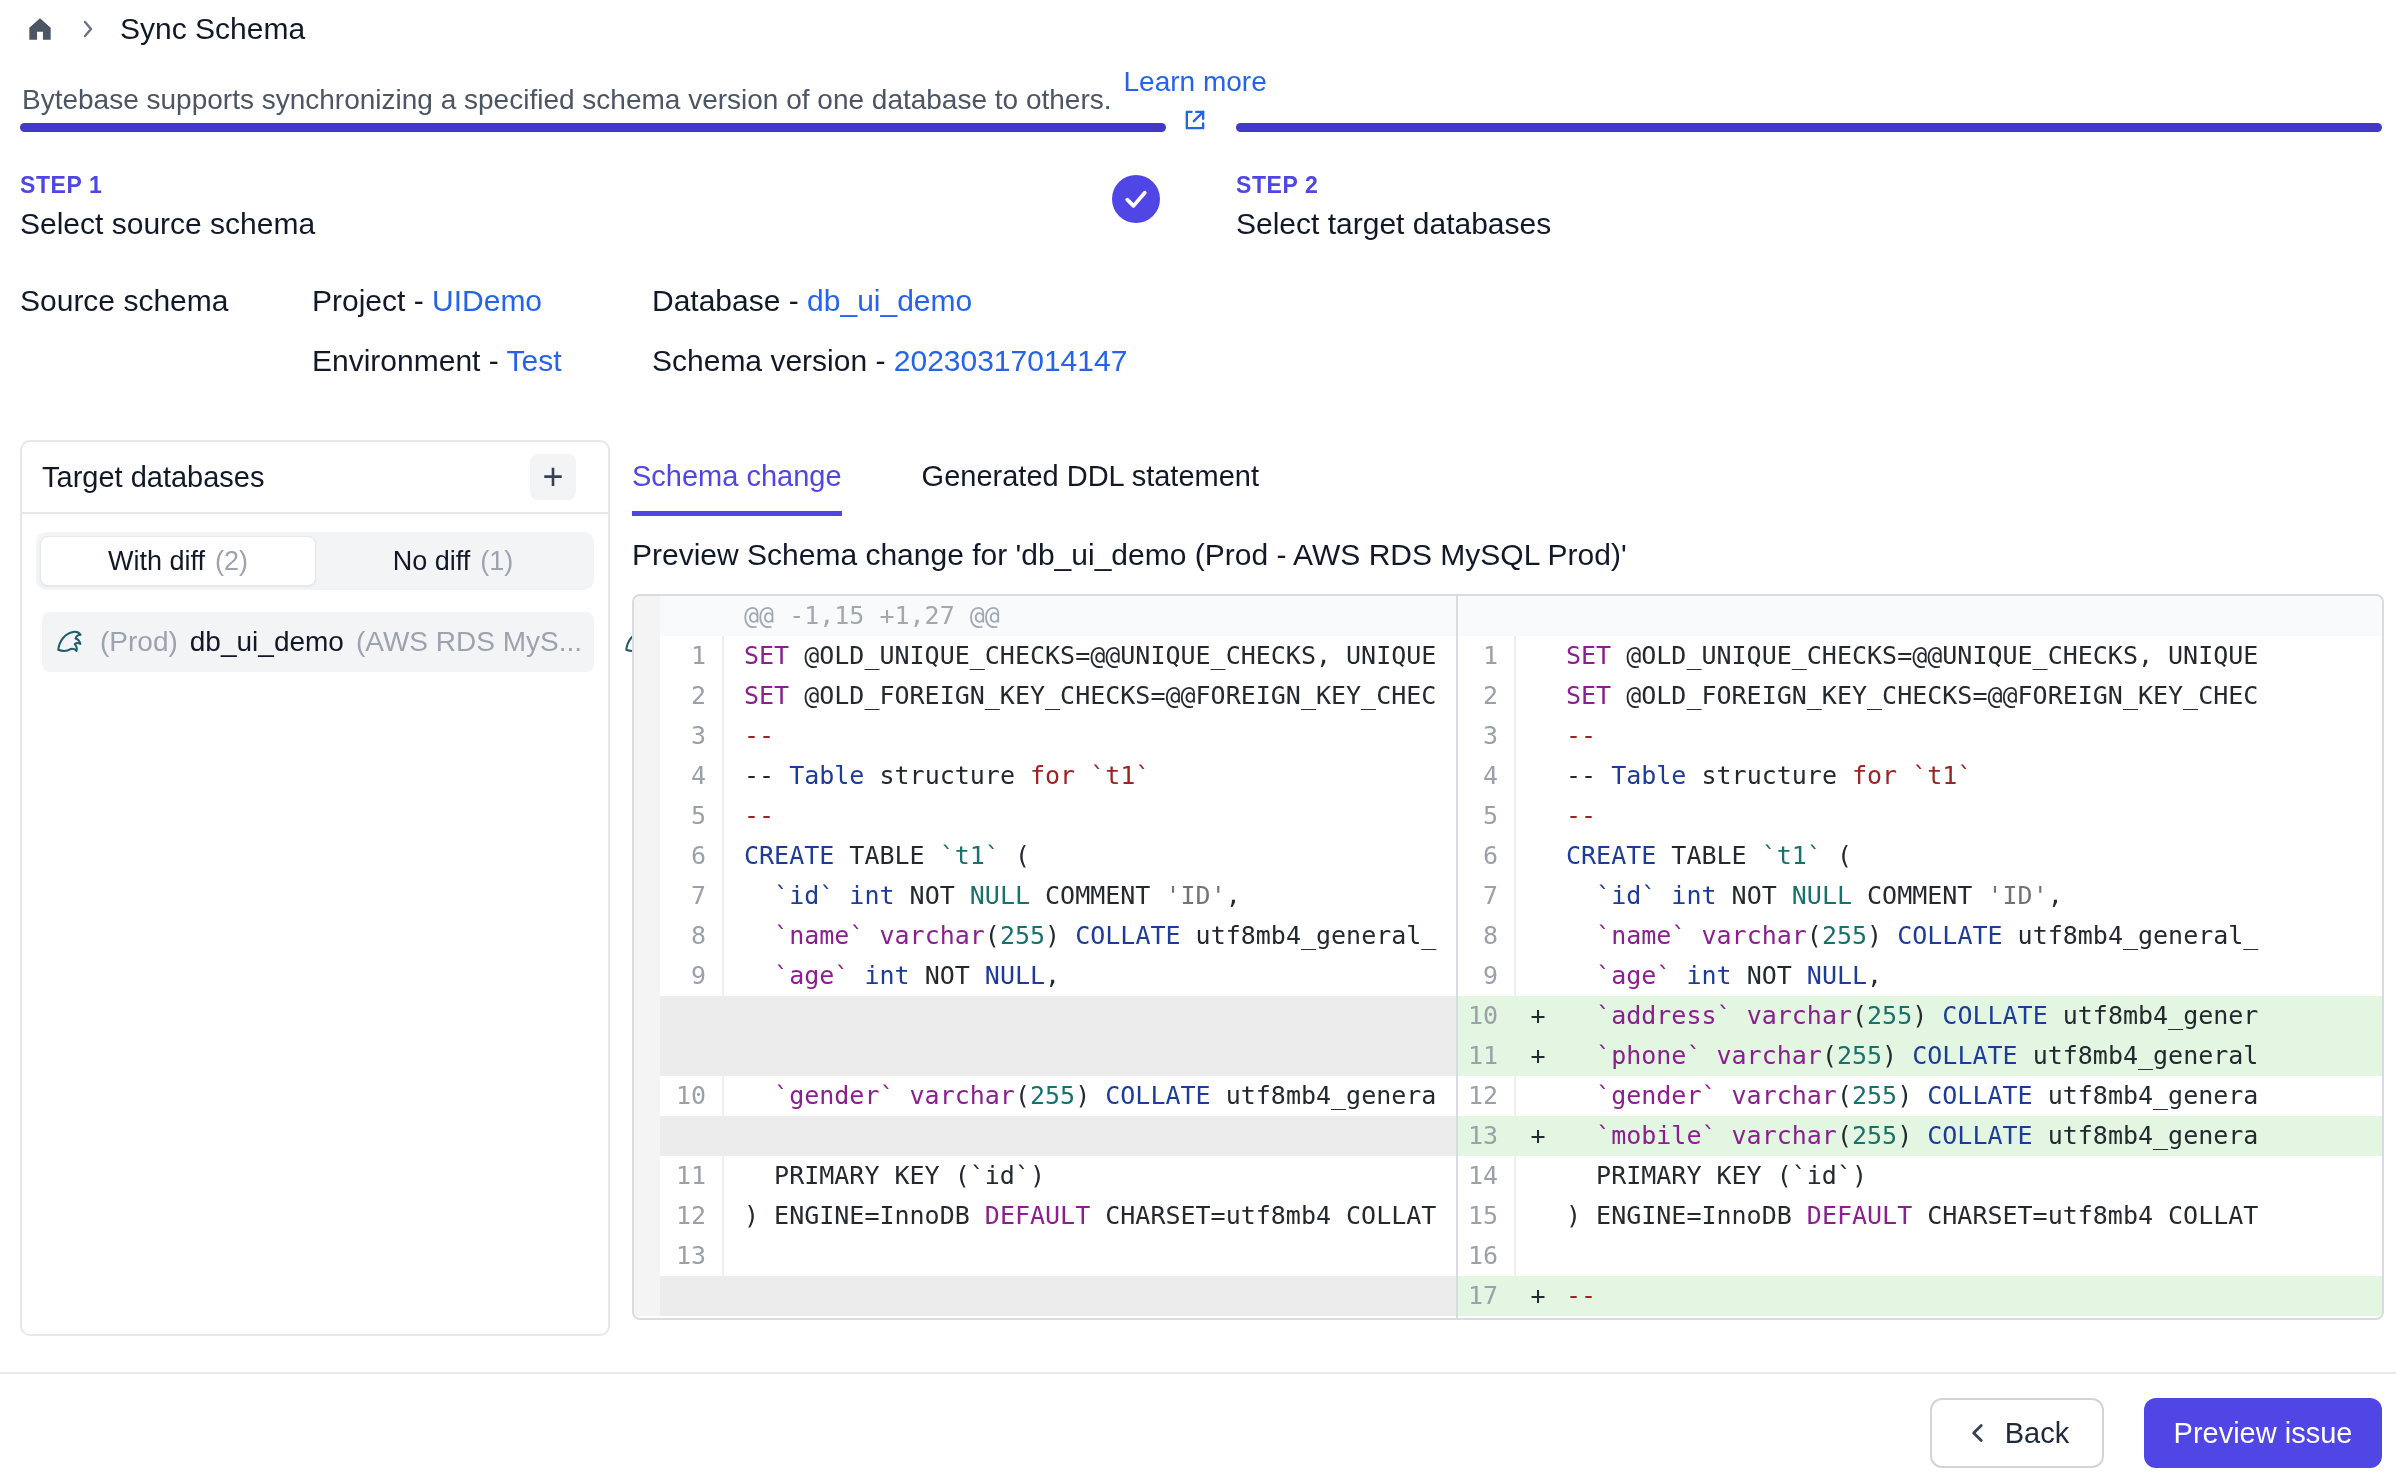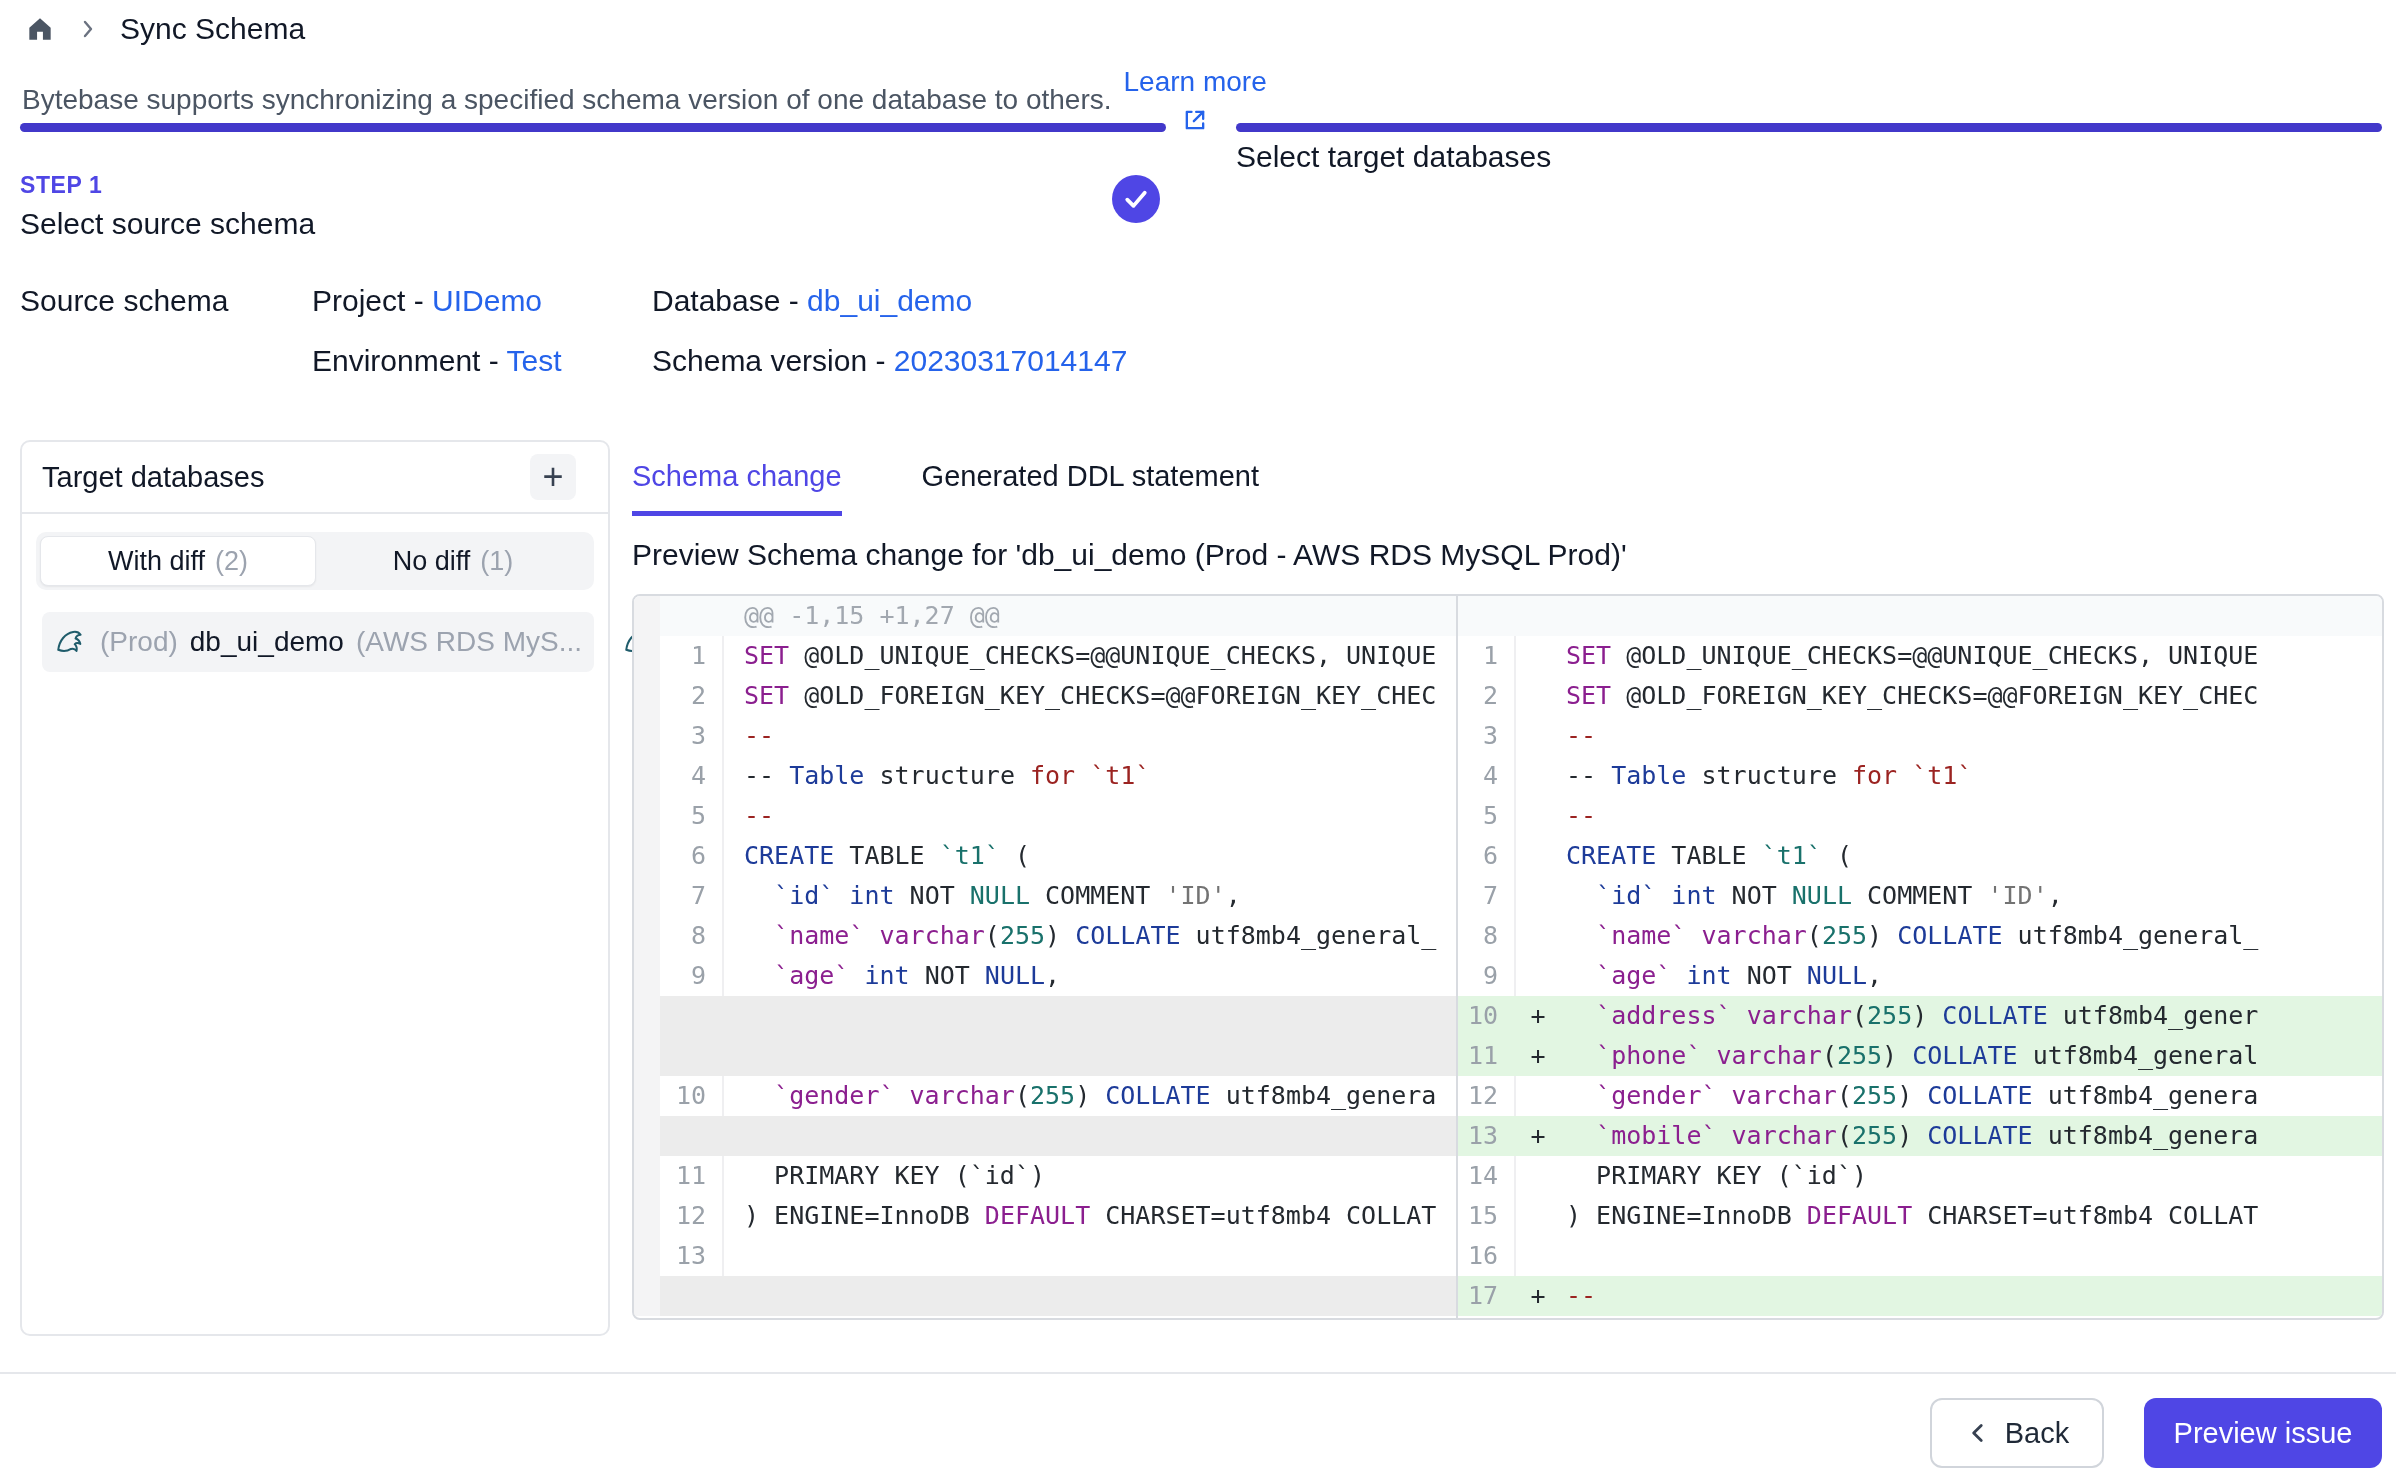--- a/index.html
+++ b/index.html
@@ -118,20 +118,21 @@
     <div class="step-label">STEP 1</div>
     <div class="step-title">Select source schema</div>
     <div class="step-check">
       <svg width="30" height="30" viewBox="0 0 24 24">
           <polyline points="5,12.5 10,17.5 19,7" fill="none" stroke="#ffffff" stroke-width="3" stroke-linecap="round" stroke-linejoin="round"></polyline>
         </svg>
     </div>
   </div>
   <div class="step">
     <div class="step-bar"></div>
+    <div class="step-label">STEP 2</div>
     <div class="step-title">Select target databases</div>
   </div>
 </div>
 
 <div class="source">
   <div class="cell" style="grid-column:1; grid-row:1;">Source schema</div>
   <div class="cell" style="grid-column:2; grid-row:1;">
     <span>Project - </span><a class="link">UIDemo</a>
   </div>
   <div class="cell" style="grid-column:3; grid-row:1;">

